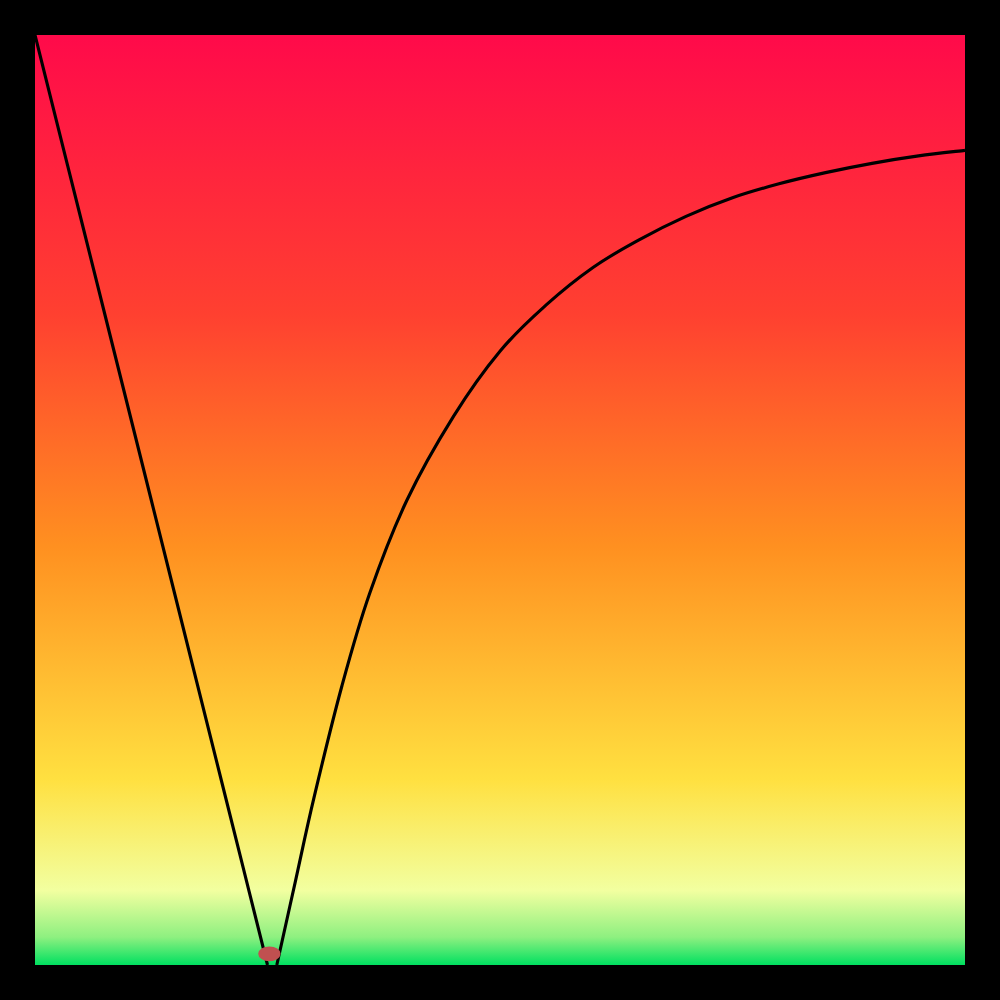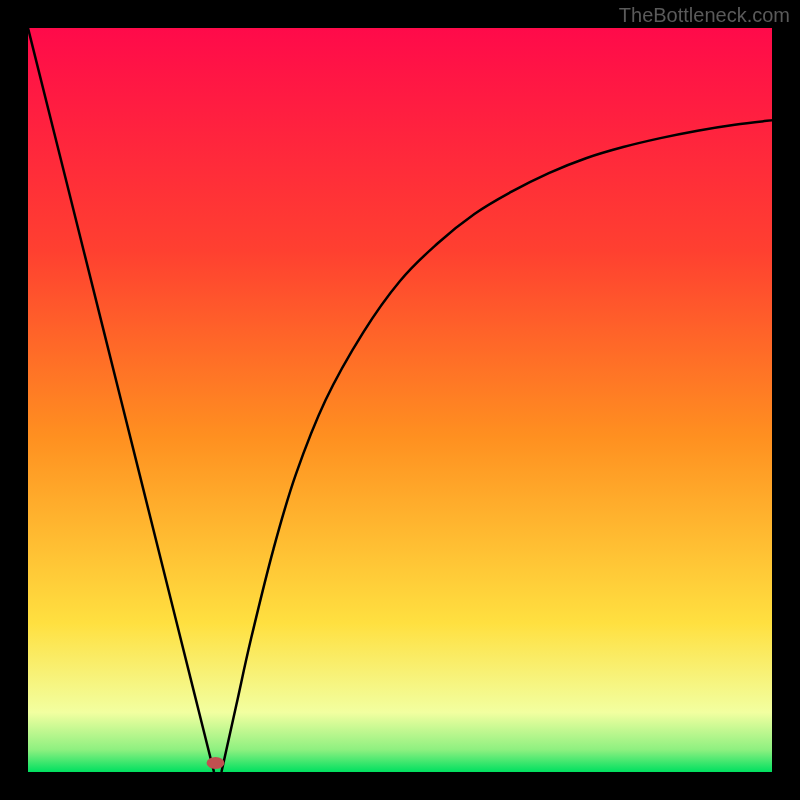--- a/index.html
+++ b/index.html
@@ -33,21 +33,20 @@
     z-index: 10;
   }
   svg {
     display: block;
   }
 </style>
 </head>
 <body>
 
 <div class="chart-container">
-  <div class="watermark">TheBottleneck.com</div>
   <div class="plot-area">
     <svg id="plot-svg" width="744" height="744" viewBox="0 0 744 744">
         <defs>
           <linearGradient id="bg-grad" x1="0" y1="1" x2="0" y2="0">
             <stop offset="0%" stop-color="#00e060"></stop>
             <stop offset="3%" stop-color="#8ef080"></stop>
             <stop offset="8%" stop-color="#f2ffa0"></stop>
             <stop offset="20%" stop-color="#ffe040"></stop>
             <stop offset="45%" stop-color="#ff9020"></stop>
             <stop offset="70%" stop-color="#ff4030"></stop>

